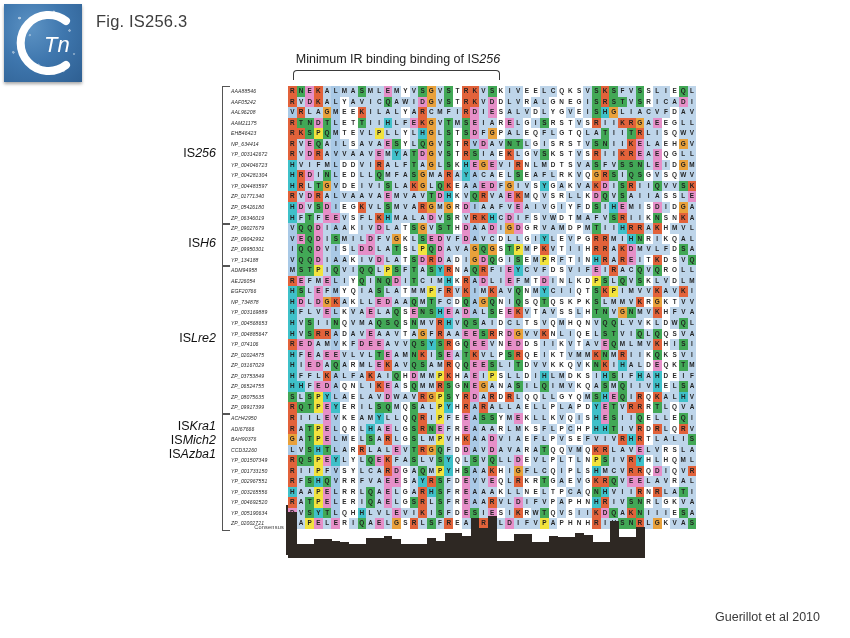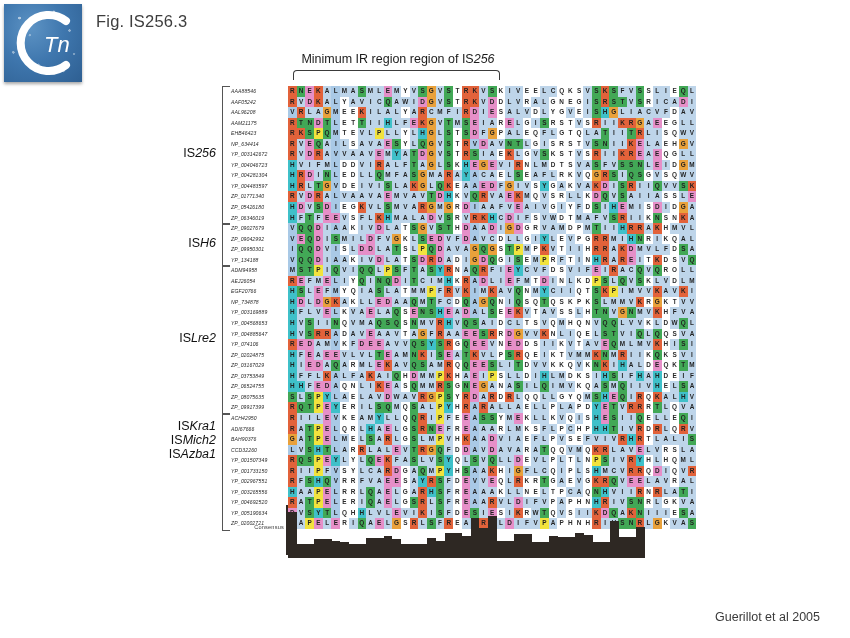--- a/index.html
+++ b/index.html
@@ -104,21 +104,21 @@
 <div id="logo">
   <svg width="78" height="78" viewBox="0 0 78 78" aria-hidden="true">
     <path d="M62 17 A28 28 0 1 0 62 61" fill="none" stroke="#ffffff" stroke-width="8" stroke-linecap="round"></path>
     <text x="40" y="48" font-family="Liberation Sans, sans-serif" font-size="22" font-style="italic" fill="#ffffff">Tn</text>
   </svg>
 </div>
 
 <div id="fig-title">Fig. IS256.3</div>
 
 <div id="panel-title">
-  <span>Minimum IR region region of IS</span><i>256</i>
+  <span>Minimum IR binding binding of IS</span><i>256</i>
 </div>
 <div id="span-bracket"></div>
 
 <div id="labels-col">
     <div class="grp-label" style="top: 147.3px;"><span>IS</span><i>256</i></div>
     <div class="grp-label" style="top: 236.975px;"><span>IS</span><i>H6</i></div>
     <div class="grp-label" style="top: 331.925px;"><span>IS</span><i>Lre2</i></div>
     <div class="grp-label" style="top: 420.325px;"><span>IS</span><i>Kra1</i></div>
     <div class="grp-label" style="top: 434.04px;"><span>IS</span><i>Mich2</i></div>
     <div class="grp-label" style="top: 447.755px;"><span>IS</span><i>Azba1</i></div>
@@ -255,18 +255,18 @@
       <div class="bar" style="height: 23px; background: rgb(46, 40, 35);"></div>
       <div class="bar" style="height: 15.64px; background: rgb(46, 40, 35);"></div>
       <div class="bar" style="height: 15.64px; background: rgb(46, 40, 35);"></div>
       <div class="bar" style="height: 36.8px; background: rgb(46, 40, 35);"></div>
       <div class="bar" style="height: 21.16px; background: rgb(46, 40, 35);"></div>
       <div class="bar" style="height: 21.16px; background: rgb(46, 40, 35);"></div>
       <div class="bar" style="height: 31.28px; background: rgb(46, 40, 35);"></div>
     </div>
 </div>
 
-<div id="citation">Guerillot et al 2005</div>
+<div id="citation">Guerillot et al 2010</div>
 
 <div class="brace" style="top: 86px; height: 137.15px;"></div>
 <div class="brace" style="top: 223.15px; height: 42.2px;"></div>
 <div class="brace" style="top: 265.35px; height: 147.7px;"></div>
 <div class="brace" style="top: 413.05px; height: 116.05px;"></div>
 
 </body></html>

